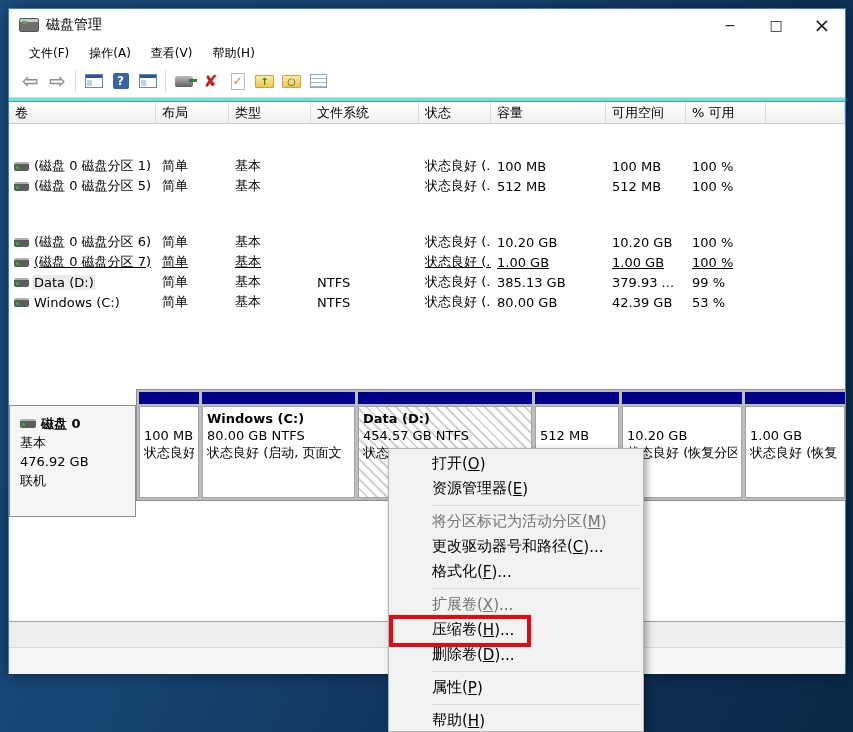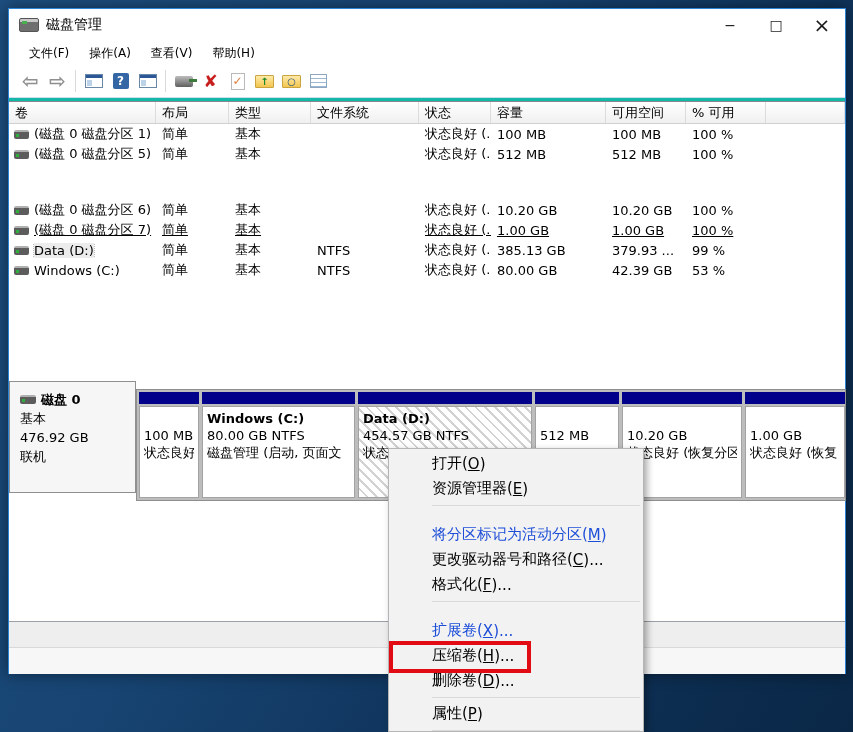--- a/index.html
+++ b/index.html
@@ -6,21 +6,21 @@
   html,body { width:853px; height:732px; overflow:hidden; }
   body {
     position:relative;
     font-family:"DejaVu Sans","Liberation Sans",sans-serif;
     background:linear-gradient(118deg,#1d4e7f 0%,#174472 38%,#0f335a 68%,#0a2746 100%);
     color:#000;
   }
   
   .window {
     position:absolute; left:8px; top:8px; width:838px; height:666px;
-    background:#14b8a6; border:1px solid #2a83d4; box-shadow:0 0 14px rgba(0,0,0,.45);
+    background:#5eead4; border:1px solid #2a83d4; box-shadow:0 0 14px rgba(0,0,0,.45);
   }
   .titlebar { height:32px; display:flex; align-items:center; background:#fff; }
   .app-icon { width:20px; height:14px; margin-left:10px; position:relative;
     background:linear-gradient(#c9c9c9 0 3px,#6f6f6f 3px 100%); border-radius:2px; border:1px solid #555; }
   .app-icon::after { content:""; position:absolute; left:2px; top:2px; width:5px; height:3px; background:#49b04f; }
   .title-text { margin-left:7px; font-size:14px; }
   .controls { margin-left:auto; display:flex; height:100%; }
   .ctrl { width:46px; height:100%; display:flex; align-items:center; justify-content:center; font-size:14px; color:#1a1a1a; }
   .ctrl.close { font-size:20px; }
   .menubar { height:24px; display:flex; align-items:center; padding-left:10px; font-size:12px; background:#fff; }
@@ -46,39 +46,39 @@
   .vt-head { display:grid; height:22px; background:linear-gradient(#ffffff,#f0f0f0); border-bottom:1px solid #d0d0d0; }
   .vt-h { border-right:1px solid #dcdcdc; padding:2px 6px; white-space:nowrap; overflow:hidden; }
   .vt-row { display:grid; height:20px; align-items:center; white-space:nowrap; }
   .vt-cell { padding:0 6px; overflow:hidden; }
   .vt-name { display:flex; align-items:center; gap:5px; padding:0 2px 0 5px; }
   .drive-icon { width:15px; height:9px; flex:none; background:linear-gradient(#b0b0b0 0 2px,#5c5c5c 2px 100%); border-radius:2px; position:relative; }
   .drive-icon::after { content:""; position:absolute; left:2px; bottom:2px; width:3px; height:3px; background:#2fae3e; }
   .vt-label.sel { background:#ececec; outline:1px dotted #bdbdbd; }
   
   .diskpane { position:absolute; left:0; top:368px; width:836px; height:244px; background:#fff; font-size:13px; }
-  .disk-label { position:absolute; left:0; top:4px; width:127px; height:112px; background:#f6f6f6; border:1px solid #8f8f8f; padding:8px 0 0 10px; line-height:19px; }
+  .disk-label { position:absolute; left:0; top:28px; width:127px; height:112px; background:#f6f6f6; border:1px solid #8f8f8f; padding:8px 0 0 10px; line-height:19px; }
   .disk-title { display:flex; align-items:center; gap:5px; font-weight:bold; }
   .disk-title .drive-icon { width:16px; height:9px; }
   .band { position:absolute; left:127px; top:12px; width:710px; height:112px; background:#bdbdbd; border:1px solid #8f8f8f; }
   .slot { position:absolute; top:2px; bottom:2px; }
   .slot .bar { height:12px; background:#00008b; }
   .slot .box { position:absolute; left:0; right:0; top:14px; bottom:0; background:#fff; border:1px solid #a3a3a3; padding:3px 4px; line-height:17px; overflow:hidden; white-space:nowrap; }
   .slot.selected .box { background:repeating-linear-gradient(45deg,#ffffff 0 5px,#d2d2d2 5px 7px); }
   .pline { height:17px; overflow:hidden; }
   .pname { font-weight:bold; }
   
   .statusbar { position:absolute; left:0; top:612px; width:836px; height:26px; background:#eeeeee; border-top:1px solid #9aa0a6; display:flex; align-items:center; gap:12px; padding-left:8px; font-size:13px;flex-direction:column; }
   .legend-item { display:flex; align-items:center; gap:6px; }
   .legend-swatch { width:13px; height:13px; border:1px solid #555; }
   .bottomstrip { position:absolute; left:0; top:638px; width:836px; height:27px; background:#f7f7f7; border-top:1px solid #d9d9d9; }
   
   .context-menu { position:absolute; left:388px; top:448px; width:256px; height:284px; background:#f2f2f2; border:1px solid #b5b5b5; box-shadow:3px 3px 7px rgba(0,0,0,.35); z-index:10; font-size:15px; padding-top:2px; }
   .menu-item { height:25px; display:flex; align-items:center; padding-left:43px; position:relative; white-space:nowrap; }
-  .menu-item.disabled { color:#1d4ed8;margin-top:13px; }
+  .menu-item.disabled { color:#737373; }
   .menu-item .key { text-decoration:underline; }
   .menu-sep { height:8px; position:relative; }
   .menu-sep::after { content:""; position:absolute; left:43px; right:3px; top:50%; height:1px; background:#d9d9d9; }
   .menu-item.boxed::after { content:""; position:absolute; left:0; top:-2px; width:134px; height:24px; border:4px solid #e30b13; pointer-events:none; }
 </style>
 </head>
 <body>
 
 <div class="window">
 
@@ -143,21 +143,21 @@
         <div class="vt-h">布局</div>
         <div class="vt-h">类型</div>
         <div class="vt-h">文件系统</div>
         <div class="vt-h">状态</div>
         <div class="vt-h">容量</div>
         <div class="vt-h">可用空间</div>
         <div class="vt-h">% 可用</div>
         <div class="vt-h"></div>
       </div>
     <div id="vt-body">
-        <div class="vt-row" style="grid-template-columns: 147px 73px 82px 108px 72px 115px 80px 80px 1fr;">
+        <div class="vt-row" style="grid-template-columns: 147px 73px 82px 108px 72px 115px 80px 80px 1fr; margin-top: 32px;">
           <div class="vt-cell vt-name">
             <span class="drive-icon"></span>
             <span class="vt-label">(磁盘 0 磁盘分区 1)</span>
           </div>
           <div class="vt-cell">简单</div>
           <div class="vt-cell">基本</div>
           <div class="vt-cell"></div>
           <div class="vt-cell">状态良好 (...</div>
           <div class="vt-cell">100 MB</div>
           <div class="vt-cell">100 MB</div>
@@ -248,21 +248,21 @@
             <div class="pline pname"></div>
             <div class="pline">100 MB</div>
             <div class="pline">状态良好 (</div>
           </div>
         </div>
         <div class="slot" style="left: 65px; width: 153px;">
           <div class="bar" style="background: rgb(0, 0, 139);"></div>
           <div class="box">
             <div class="pline pname">Windows  (C:)</div>
             <div class="pline">80.00 GB NTFS</div>
-            <div class="pline">磁盘管理 (启动, 页面文</div>
+            <div class="pline">状态良好 (启动, 页面文</div>
           </div>
         </div>
         <div class="slot selected" style="left: 221px; width: 174px;">
           <div class="bar" style="background: rgb(0, 0, 139);"></div>
           <div class="box">
             <div class="pline pname">Data  (D:)</div>
             <div class="pline">454.57 GB NTFS</div>
             <div class="pline">状态</div>
           </div>
         </div>

